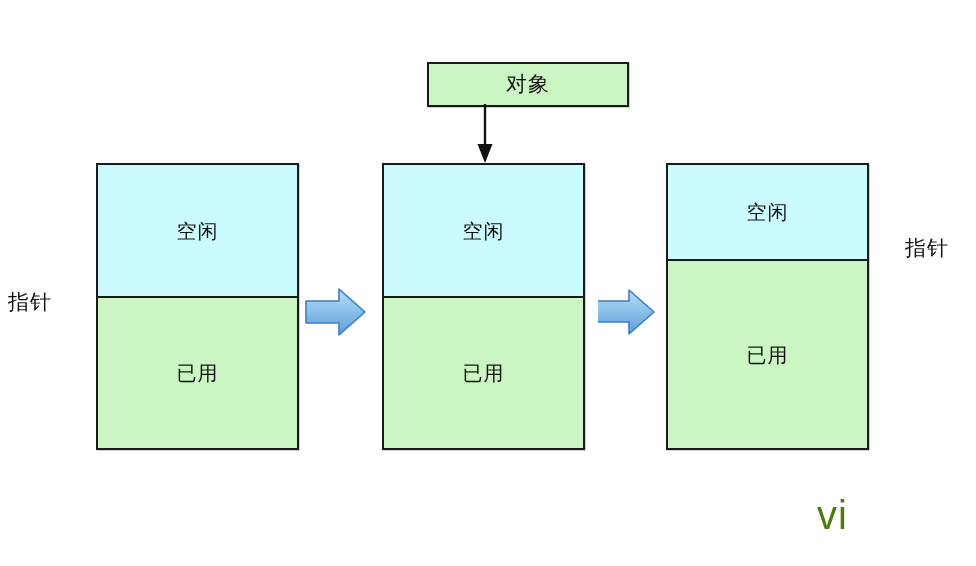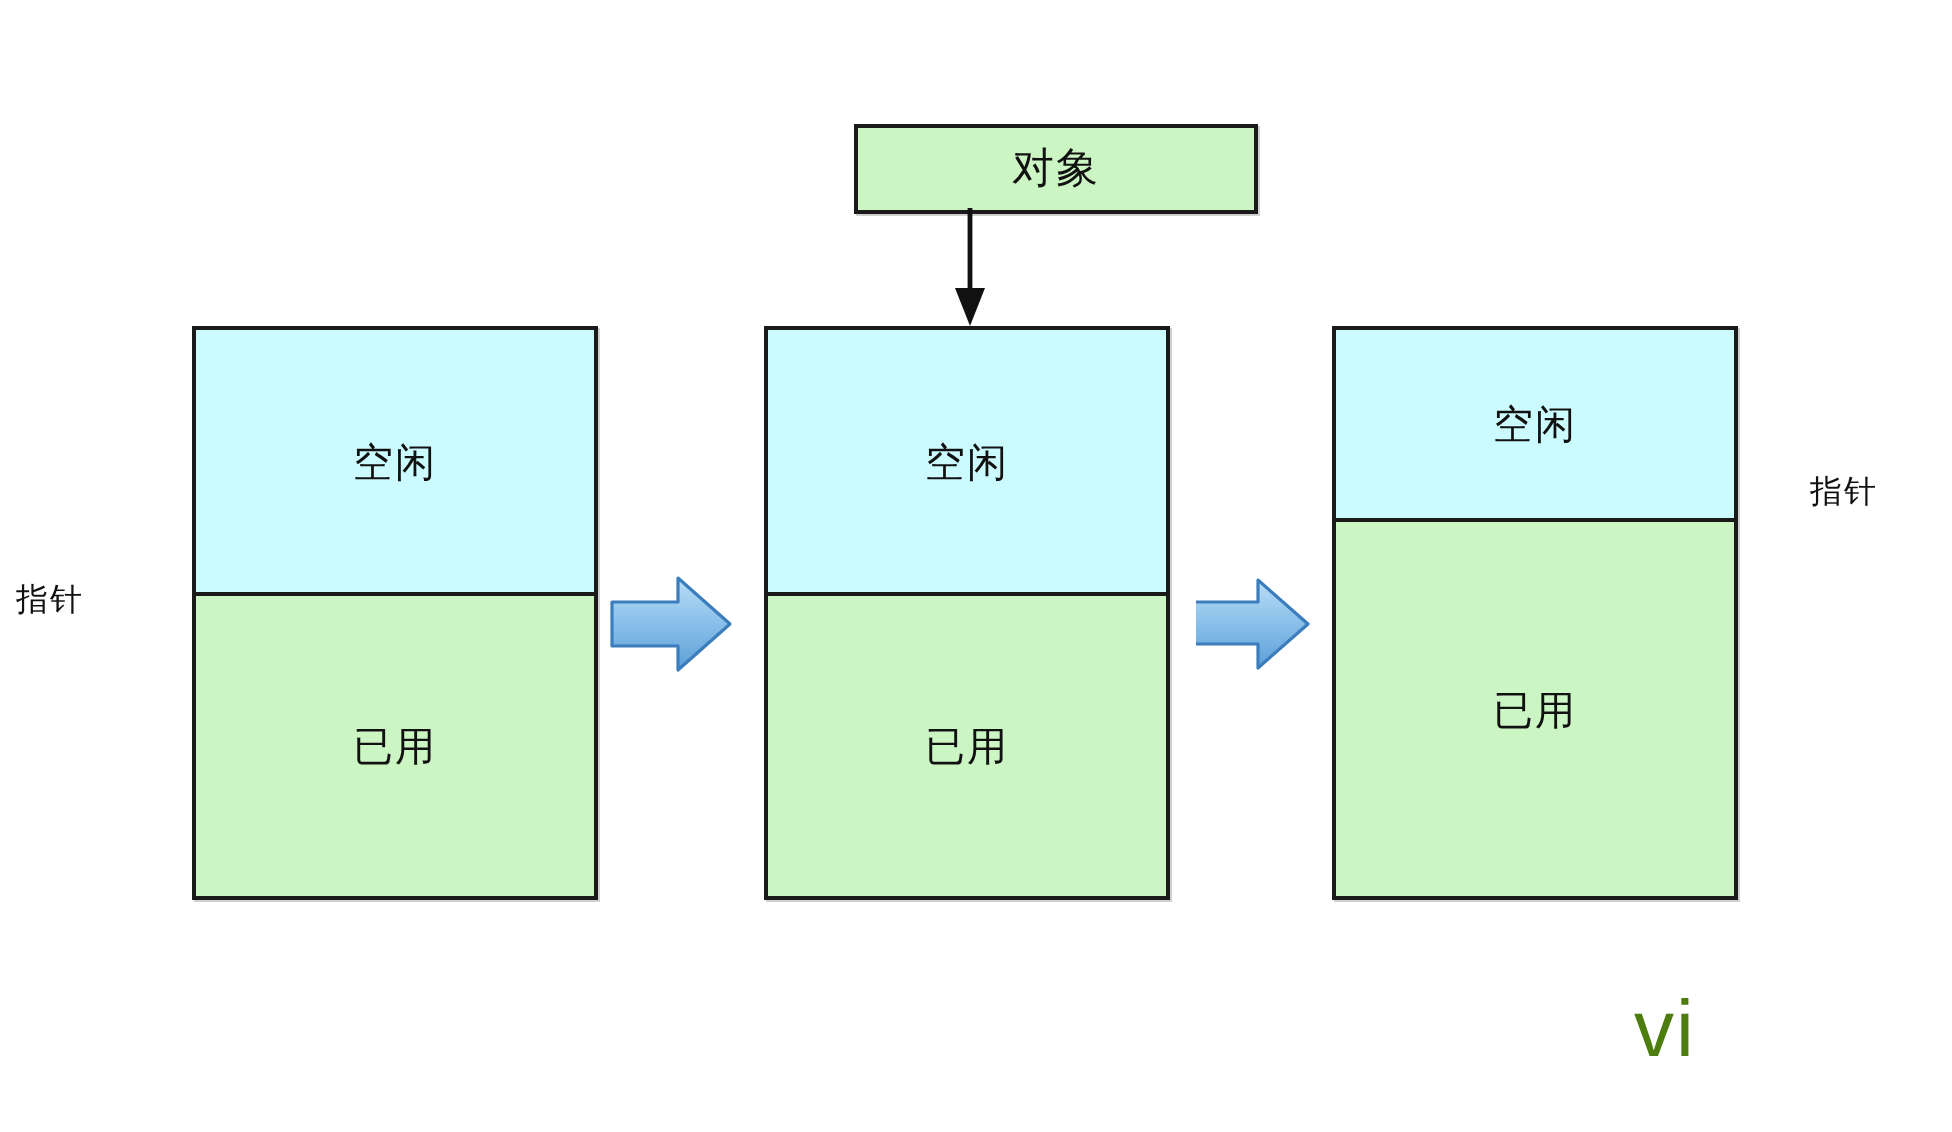--- a/index.html
+++ b/index.html
@@ -71,21 +71,21 @@
   }
 
   
   .down-arrow {
     position: absolute;
   }
 
   
   .side-label {
     position: absolute;
-    font-size: 16px;
+    font-size: 21px;
     color: #111111;
     letter-spacing: 1px;
     white-space: nowrap;
     line-height: 1;
   }
 
   
   .block-arrow {
     position: absolute;
   }

